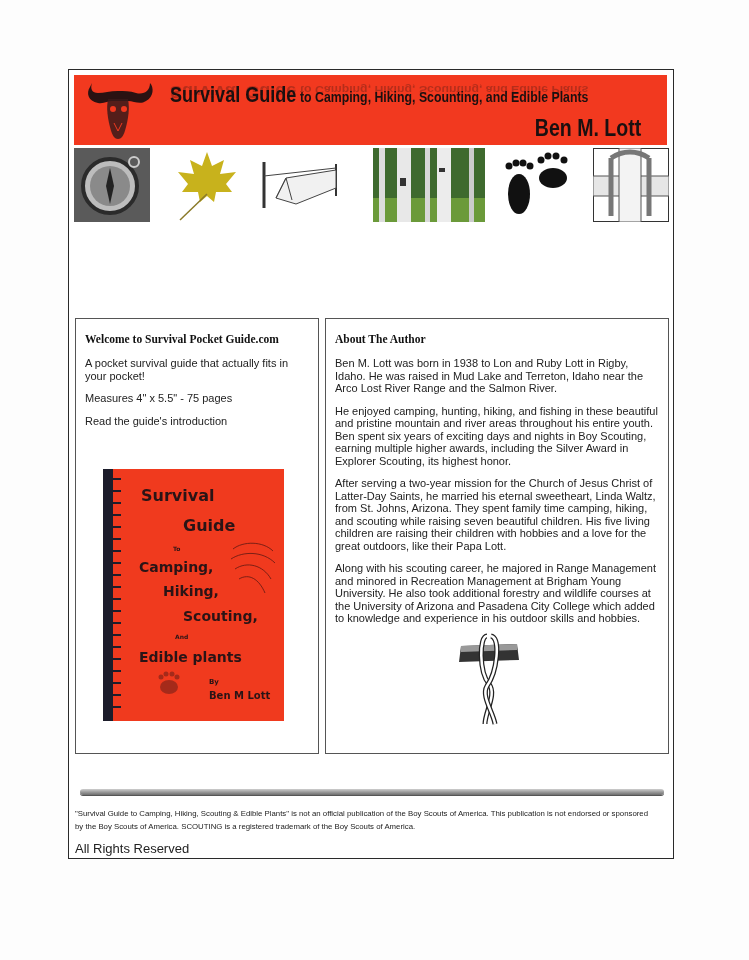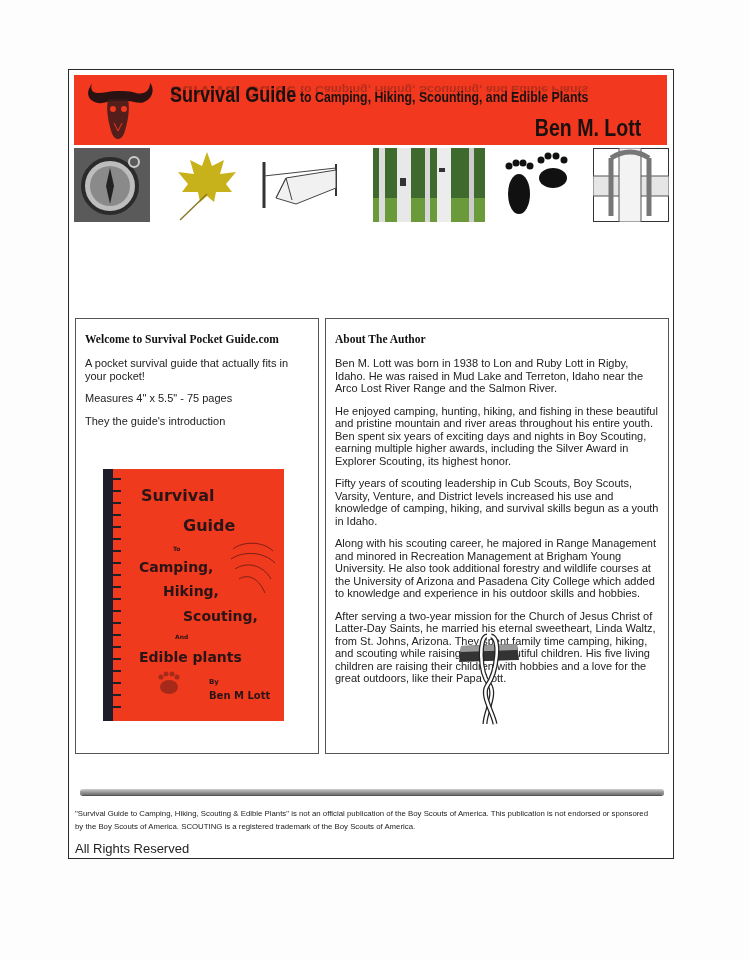--- a/index.html
+++ b/index.html
@@ -141,21 +141,21 @@
       <path d="M18 10 C18 30 18 50 18 68" stroke="#777" stroke-width="5" fill="none"></path>
       <path d="M56 10 C56 30 56 50 56 68" stroke="#777" stroke-width="5" fill="none"></path>
       <path d="M18 10 C30 2 44 2 56 10" stroke="#777" stroke-width="5" fill="none"></path>
     </svg>
   </div>
 
   <div class="panel panel-left">
     <h2>Welcome to Survival Pocket Guide.com</h2>
     <p>A pocket survival guide that actually fits in your pocket!</p>
     <p>Measures 4" x 5.5" - 75 pages</p>
-    <p>They the guide's introduction</p>
+    <p>Read the guide's introduction</p>
 
     <svg class="cover" viewBox="0 0 181 252">
       <rect x="0" y="0" width="181" height="252" fill="#f03a1e"></rect>
       <rect x="0" y="0" width="10" height="252" fill="#1d1d2b"></rect>
       <g stroke="#1d1d2b" stroke-width="2">
         <line x1="4" y1="10" x2="18" y2="10"></line>
           <line x1="4" y1="22" x2="18" y2="22"></line>
         <line x1="4" y1="34" x2="18" y2="34"></line>
           <line x1="4" y1="46" x2="18" y2="46"></line>
         <line x1="4" y1="58" x2="18" y2="58"></line>
@@ -200,23 +200,22 @@
         <path d="M132 100 C144 92 160 96 168 110"></path>
           <path d="M136 110 C146 104 156 110 162 124"></path>
       </g>
     </svg>
   </div>
 
   <div class="panel panel-right">
     <h2>About The Author</h2>
     <p>Ben M. Lott was born in 1938 to Lon and Ruby Lott in Rigby, Idaho. He was raised in Mud Lake and Terreton, Idaho near the Arco Lost River Range and the Salmon River.</p>
     <p>He enjoyed camping, hunting, hiking, and fishing in these beautiful and pristine mountain and river areas throughout his entire youth. Ben spent six years of exciting days and nights in Boy Scouting, earning multiple higher awards, including the Silver Award in Explorer Scouting, its highest honor.</p>
-    <p>Fifty years of scouting leadership in Cub Scouts, Boy Scouts, Varsity, Venture, and District levels increased his use and knowledge of camping, hiking, and survival skills begun as a youth in Idaho.</p>
+    <p>After serving a two-year mission for the Church of Jesus Christ of Latter-Day Saints, he married his eternal sweetheart, Linda Waltz, from St. Johns, Arizona. They spent family time camping, hiking, and scouting while raising seven beautiful children. His five living children are raising their children with hobbies and a love for the great outdoors, like their Papa Lott.</p>
     <p>Along with his scouting career, he majored in Range Management and minored in Recreation Management at Brigham Young University. He also took additional forestry and wildlife courses at the University of Arizona and Pasadena City College which added to knowledge and experience in his outdoor skills and hobbies.</p>
-    <p>After serving a two-year mission for the Church of Jesus Christ of Latter-Day Saints, he married his eternal sweetheart, Linda Waltz, from St. Johns, Arizona. They spent family time camping, hiking, and scouting while raising seven beautiful children. His five living children are raising their children with hobbies and a love for the great outdoors, like their Papa Lott.</p>
 
     <svg class="knot" viewBox="0 0 70 95">
       <path d="M4 14 L60 12 L62 28 L2 30 Z" fill="#333"></path>
       <path d="M4 14 L60 12 L60 18 L4 20 Z" fill="#999"></path>
       <path d="M30 4 C22 4 22 40 32 52 C40 62 28 80 28 92" stroke="#222" stroke-width="5" fill="none"></path>
       <path d="M30 4 C22 4 22 40 32 52 C40 62 28 80 28 92" stroke="#fff" stroke-width="2.5" fill="none"></path>
       <path d="M34 4 C44 6 40 40 30 54 C24 64 36 80 38 92" stroke="#222" stroke-width="5" fill="none"></path>
       <path d="M34 4 C44 6 40 40 30 54 C24 64 36 80 38 92" stroke="#fff" stroke-width="2.5" fill="none"></path>
     </svg>
   </div>

